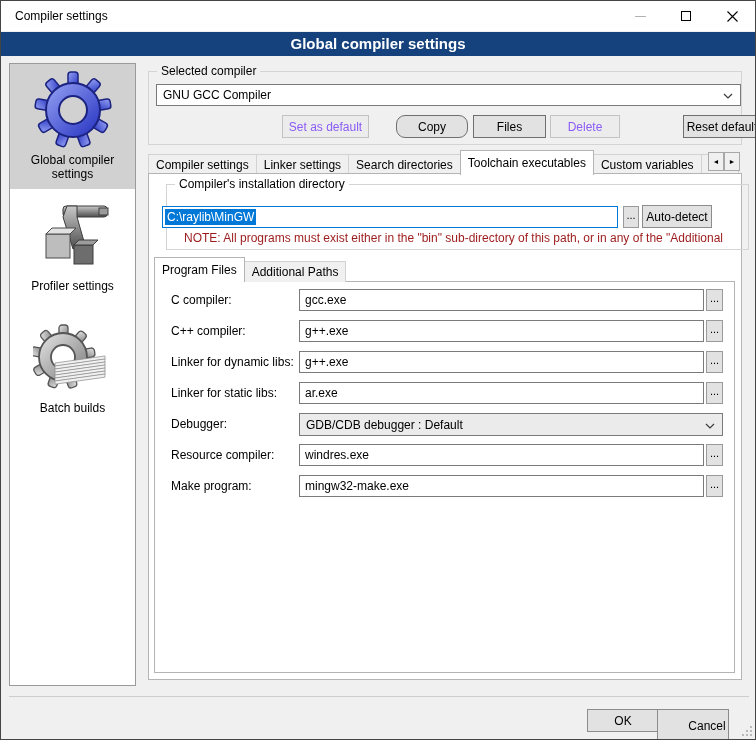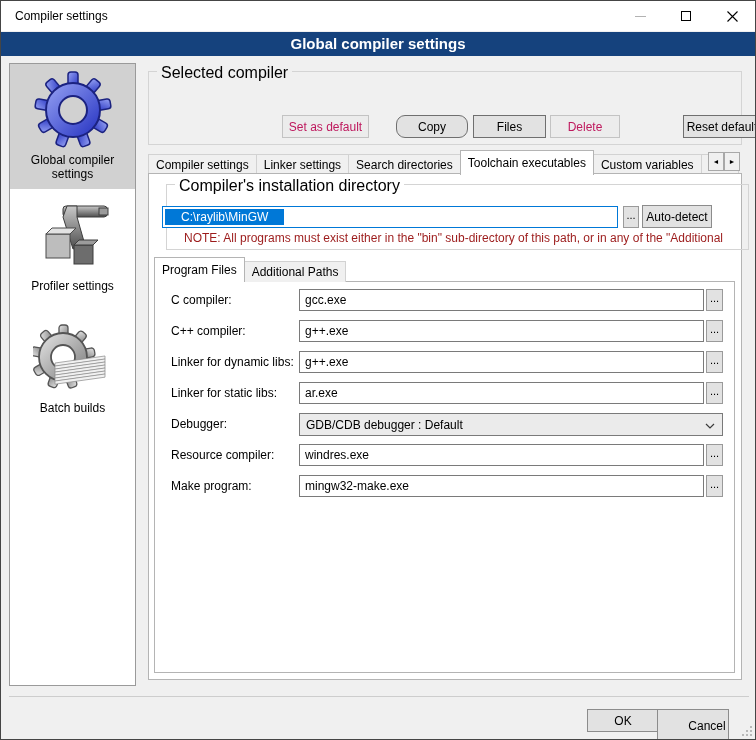--- a/index.html
+++ b/index.html
@@ -24,38 +24,38 @@
   
   .sidebar { position:absolute; left:8px; top:62px; width:127px; height:623px;
     background:#fff; border:1px solid #9a9a9a; overflow:hidden; }
   .side-item { width:100%; text-align:center; cursor:default; }
   .side-item.selected { background:#d1d1d1; }
   .side-item .side-icon { display:flex; justify-content:center; }
   .side-label { font-size:12px; line-height:14px; padding:2px 6px 8px; }
 
   
   .group { position:absolute; border:1px solid #d4d4d4; }
-  .group-label { position:absolute; top:-8px; left:8px; padding:0 4px; font-size:16px; white-space:nowrap; }
+  .group-label { position:absolute; top:-8px; left:8px; padding:0 4px; font-size:12px; white-space:nowrap; }
   .on-gray { background:#f0f0f0; }
   .on-white { background:#fff; }
 
   
   .combo { background:#fff; border:1px solid #7a7a7a; display:flex; align-items:center;
     padding:0 22px 0 6px; font-size:12px; white-space:nowrap; overflow:hidden; }
   .combo.gray { background:#ebebeb; }
   .chev { position:absolute; right:7px; top:50%; margin-top:-2px; }
   .tinput { background:#fff; border:1px solid #7a7a7a; display:flex; align-items:center;
     padding:0 5px; font-size:12px; white-space:nowrap; overflow:hidden; }
   .tinput.focused { border-color:#0078d7; padding:0 2px; }
-  .sel-text { background:#0078d7; color:#fff; padding:1px 16px; }
+  .sel-text { background:#0078d7; color:#fff; padding:1px 2px; }
 
   
   .btn { background:#e2e2e2; border:1px solid #6f6f6f; display:flex; align-items:center;
     justify-content:center; font-size:12px; white-space:nowrap; cursor:default; }
-  .btn.disabled { color:#be185d; border-color:#c3c3c3; background:#ececec; }
+  .btn.disabled { color:#8b5cf6; border-color:#c3c3c3; background:#ececec; }
   .browse { background:#e2e2e2; border:1px solid #9a9a9a; display:flex; align-items:center;
     justify-content:center; font-size:11px; line-height:8px; padding-bottom:4px; }
 
   
   .tabstrip { position:absolute; left:147px; top:148px; height:26px; display:flex; align-items:flex-end; }
   .tab { height:21px; background:#f0f0f0; border:1px solid #d2d2d2; border-bottom:none;
     display:flex; align-items:center; padding:0 7px; font-size:12px; white-space:nowrap; margin-right:-1px; }
   .tab.active { height:25px; background:#fff; border-color:#b4b4b4; z-index:3; position:relative; }
   .tab.clipped { width:38px; overflow:hidden; padding-right:0; }
   .tab-scroll { position:absolute; top:151px; width:16px; height:19px; background:#f0f0f0;
@@ -176,20 +176,26 @@
       </g>
     </svg>
         </div>
     <div class="side-label">Batch builds</div>
       </div>
     </div>
 
   <div class="group" style="left:147px; top:70px; width:594px; height:74px;">
     <span class="group-label on-gray">Selected compiler</span>
   </div>
+  <div class="combo abs" style="left:155px; top:83px; width:585px; height:22px;">
+    <span>GNU GCC Compiler</span>
+    <svg class="chev" width="10" height="6" viewBox="0 0 10 6">
+        <path d="M1 1 L5 5 L9 1" stroke="#3c3c3c" stroke-width="1.2" fill="none"></path>
+      </svg>
+  </div>
 
   <div class="btn abs cbtn disabled" style="left:281px; top:114px; width:87px; height:23px;">Set as default</div>
   <div class="btn abs cbtn" style="left:395px; top:114px; width:72px; height:23px;border-radius:9px;">Copy</div>
   <div class="btn abs cbtn" style="left:472px; top:114px; width:73px; height:23px;">Files</div>
   <div class="btn abs cbtn disabled" style="left:549px; top:114px; width:70px; height:23px;">Delete</div>
   <div class="btn abs cbtn" style="left:645px; top:114px; width:84px; height:23px;margin-left:37px;">Reset defaults</div>
 
   <div class="tabstrip">
     <span class="tab">Compiler settings</span>
     <span class="tab">Linker settings</span>

